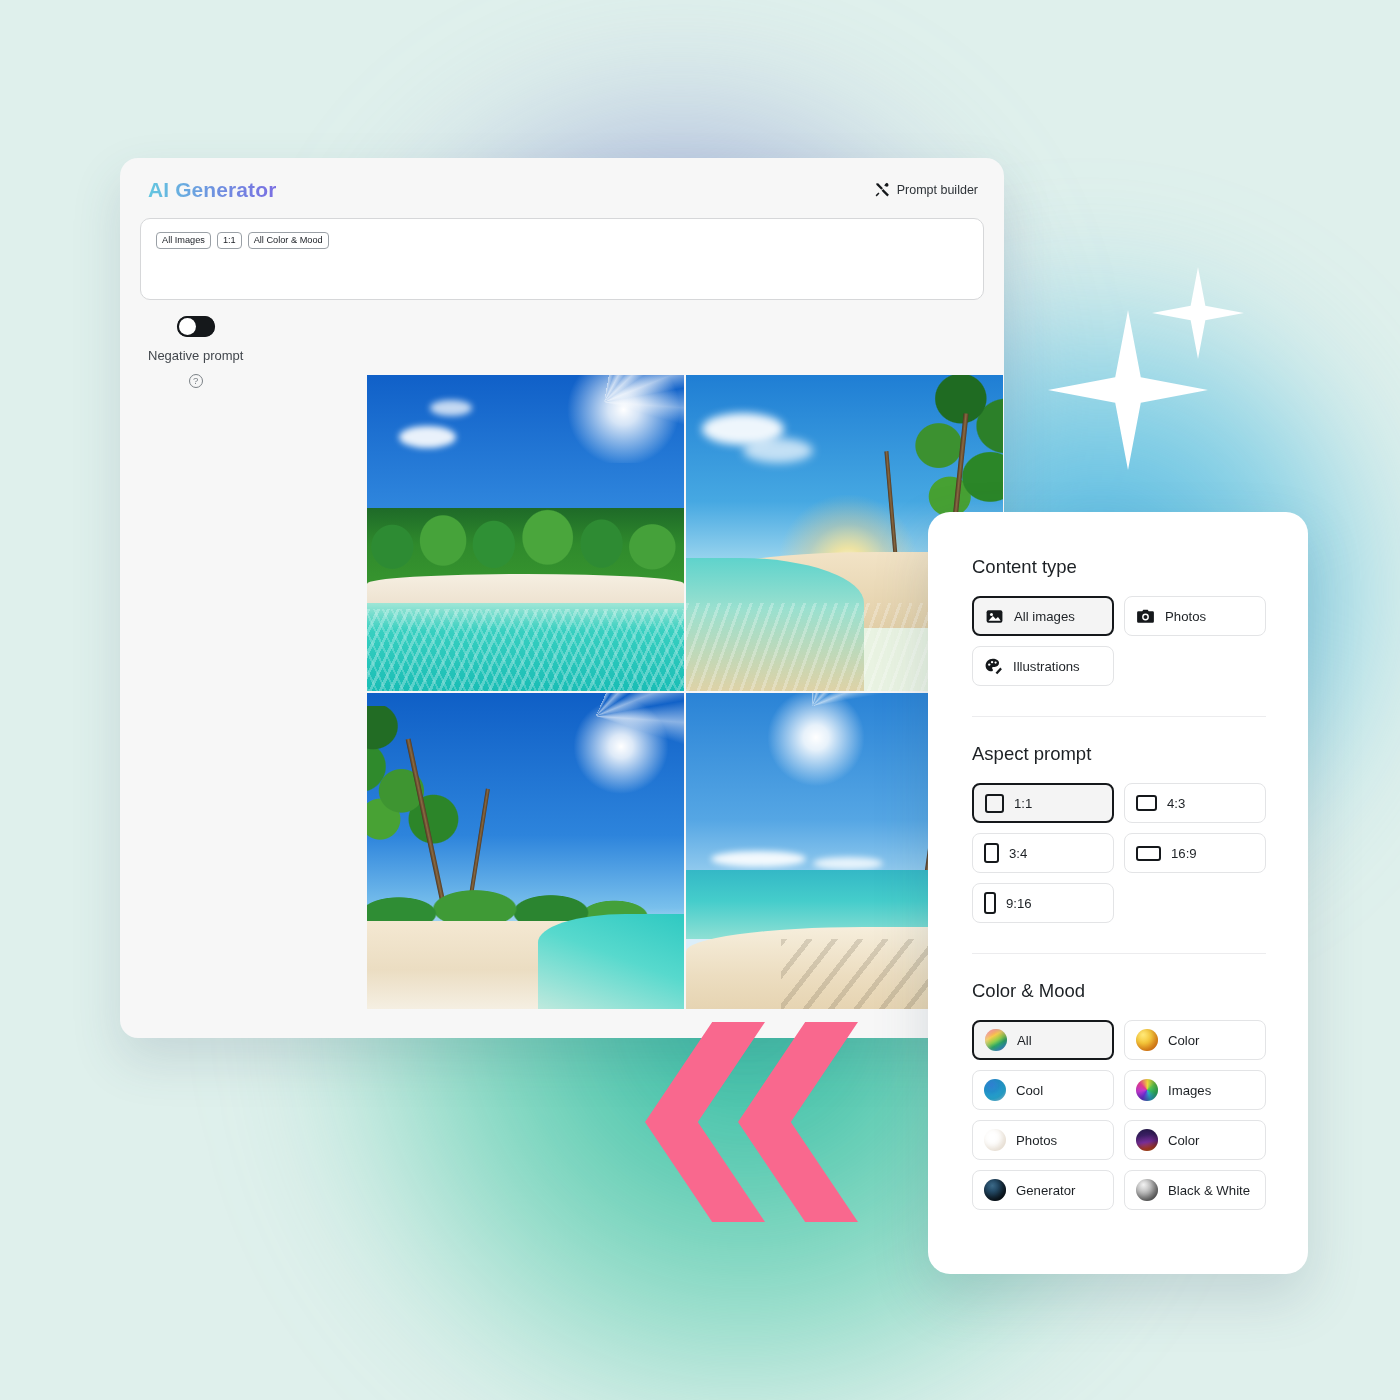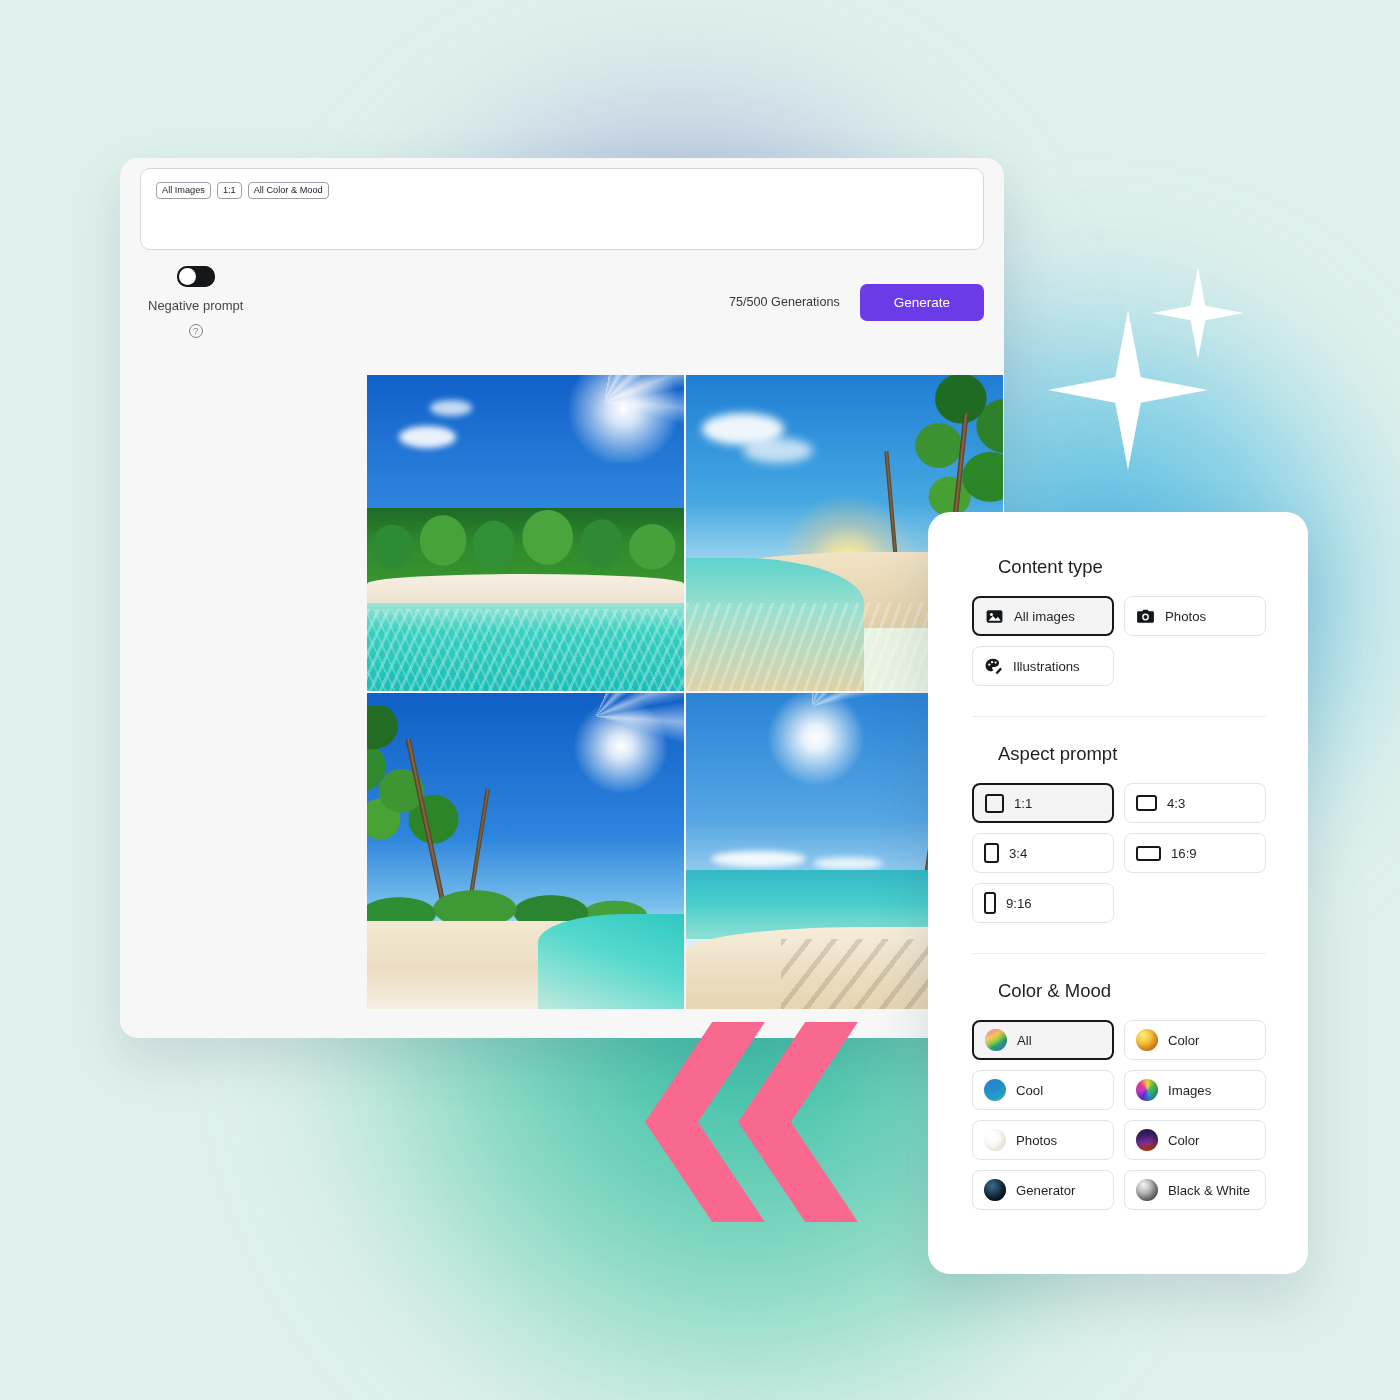--- a/index.html
+++ b/index.html
@@ -134,21 +134,21 @@
   .water { position: absolute; left: 0; right: 0; }
 
   
   .panel {
     position: absolute; left: 928px; top: 512px;
     width: 380px; height: 762px;
     background: #fff; border-radius: 22px;
     box-shadow: 0 24px 55px rgba(60,90,110,.18);
     padding: 44px 42px 0 44px;
   }
-  .sect-title { font-size: 18.5px; color: #1d2125; font-weight: normal; margin-bottom: 18px; margin-left: 26px; }
+  .sect-title { font-size: 18.5px; color: #1d2125; font-weight: normal; margin-bottom: 18px; }
   .opt-grid { display: grid; grid-template-columns: 1fr 1fr; gap: 10px 10px; }
   .opt {
     display: flex; align-items: center; gap: 10px;
     border: 1px solid #e3e4e6; border-radius: 8px;
     background: #fff; height: 40px; padding: 0 11px;
     font-size: 13.2px; color: #1d2125; cursor: pointer;
   }
   .opt.selected { border: 2px solid #15181b; background: #f4f4f4; }
   .divider { height: 1px; background: #ececee; margin: 30px 0 26px 0; }
 
@@ -164,40 +164,51 @@
   <div class="blob blob-purple"></div>
   <div class="blob blob-blue"></div>
   <div class="blob blob-green"></div>
 </div>
 
 <div class="sparkle sparkle-big"></div>
 <div class="sparkle sparkle-small"></div>
 
 <div class="main-card">
 
+  <div class="card-head">
+    <div class="app-title">AI Generator</div>
+    <div class="prompt-builder">
+      <span>
+        <svg width="16" height="16" viewBox="0 0 24 24" fill="#15181b">
+          <path d="M3.2 2.4 L6.2 2.0 L13.4 9.2 L11.0 11.6 L3.8 4.4 Z"></path>
+          <path d="M20.6 2.2 L16.6 6.2 L15.4 5.0 L19.4 1.0 Z"></path>
+          <path d="M20.0 21.6 L11.4 13.0 L13.8 10.6 L22.4 19.2 Z"></path>
+          <path d="M4.0 21.6 L8.2 17.4 L6.6 15.8 L2.4 20.0 Z"></path>
+          <circle cx="19.2" cy="4.6" r="2.6"></circle>
+        </svg>
+      </span>
+      <span class="prompt-builder-label">Prompt builder</span>
+    </div>
+  </div>
 
   <div class="prompt-box">
     <div class="chips">
       <span class="chip">All Images</span>
       <span class="chip">1:1</span>
       <span class="chip">All Color &amp; Mood</span>
     </div>
   </div>
 
   <div class="controls-row">
     <div class="neg-wrap">
       <div class="toggle">
         <div class="knob"></div>
       </div>
       <span class="neg-label">Negative prompt</span>
       <span class="help-icon">?</span>
-    </div>
-    <div class="gen-right">
-      <span class="gen-count">75/500 Generations</span>
-      <button class="generate-btn">Generate</button>
     </div>
   </div>
 
   <div class="grid">
 
     <div class="thumb">
       <div class="sky" style="background:linear-gradient(180deg,#1060c8 0%,#2f86dd 42%,#7fc4ee 62%,#cfeaf6 70%);"></div>
       <div style="position:absolute;left:60%;top:-6%;width:42%;height:34%;background:radial-gradient(circle at 50% 50%,#ffffff 0%,rgba(255,255,255,.82) 18%,rgba(220,240,255,0) 66%);"></div>
       <div style="position:absolute;left:55%;top:-2%;width:60%;height:48%;background:conic-gradient(from 10deg at 33% 22%, rgba(255,255,255,.55) 0deg, rgba(255,255,255,0) 9deg, rgba(255,255,255,.5) 18deg, rgba(255,255,255,0) 27deg, rgba(255,255,255,.45) 36deg, rgba(255,255,255,0) 46deg, rgba(255,255,255,.5) 58deg, rgba(255,255,255,0) 70deg, rgba(255,255,255,.4) 84deg, rgba(255,255,255,0) 96deg);"></div>
       <div style="position:absolute;left:10%;top:16%;width:18%;height:7%;border-radius:50%;background:rgba(255,255,255,.9);filter:blur(3px);"></div>

